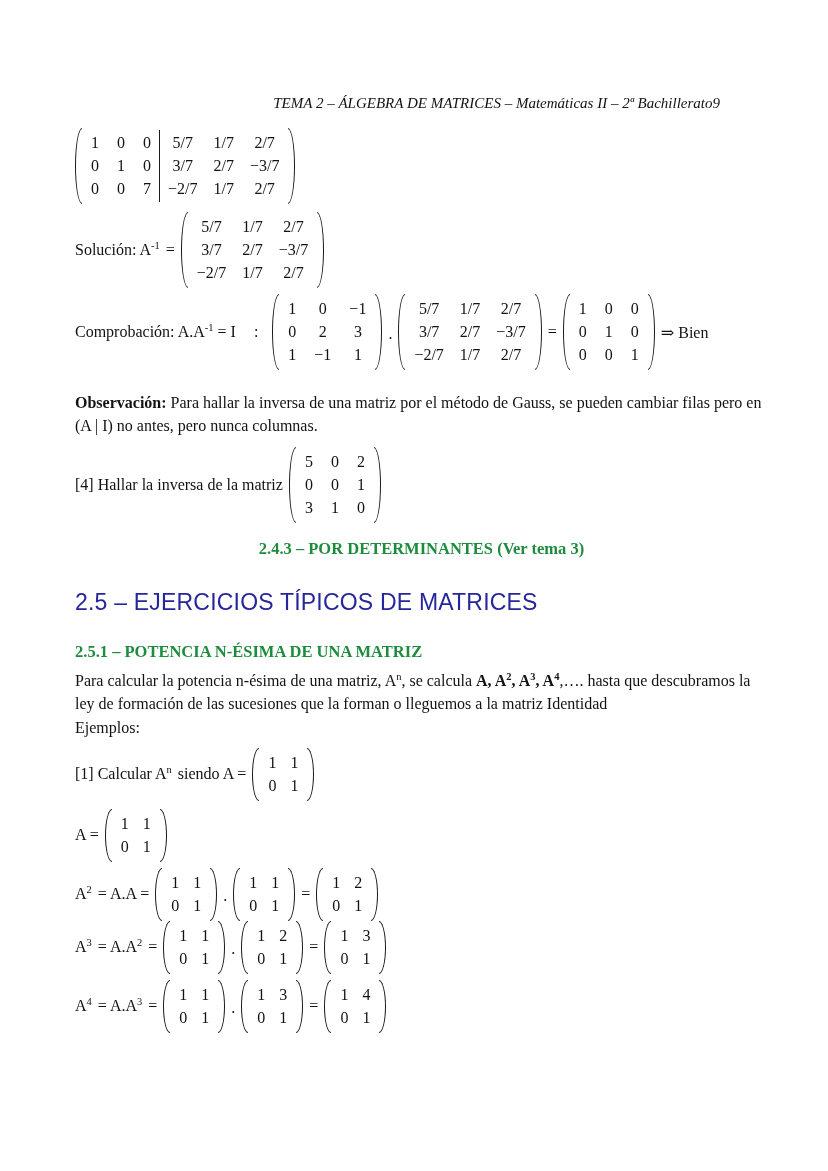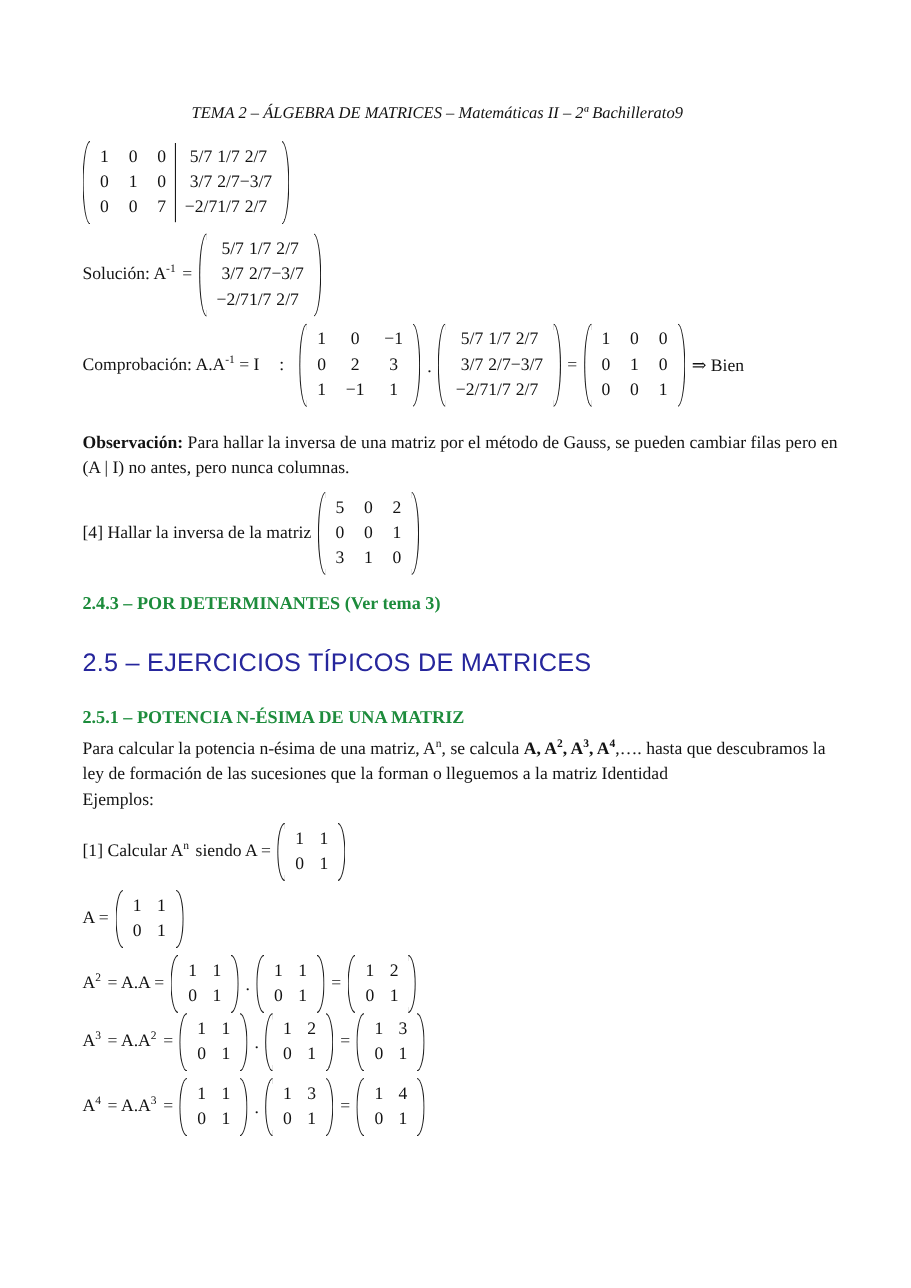--- a/index.html
+++ b/index.html
@@ -15,21 +15,21 @@
     background:#ffffff;
     font-family:"Liberation Serif","DejaVu Serif",serif;
     color:var(--body-text);
     font-size:16px;
     overflow:hidden;
   }
   .content{padding:95px 60px 0 75px;}
 
   
   .header{
-    display:flex;justify-content:center;align-items:baseline;
+    display:flex;justify-content:flex-end;align-items:baseline;
     font-style:italic;font-size:15px;
   }
   .header .hp{padding-right:48px;}
 
   
   .eq{display:flex;align-items:center;gap:6px;flex-wrap:nowrap;}
 
   
   .matrix{display:inline-flex;align-items:stretch;}
   .par{width:7px;flex:none;}
@@ -42,37 +42,37 @@
     border-right:1.4px solid #1a1a1a;border-top:1.4px solid #1a1a1a;border-bottom:1.4px solid #1a1a1a;
     border-radius:0 100% 100% 0 / 0 50% 50% 0;
     margin-left:1px;
   }
   .cells{
     display:grid;align-content:center;
     column-gap:18px;row-gap:1px;
     padding:4px 8px;
     line-height:22px;text-align:center;
   }
-  .cells.frac{column-gap:0;}
+  .cells.frac{column-gap:16px;}
   .cells.two{column-gap:14px;}
   .vdiv{width:0;border-left:1.2px solid #1a1a1a;align-self:stretch;margin:2px 0;}
 
   sup{font-size:10.5px;line-height:0;}
 
   .dot{align-self:center;margin:4px 0 0 0;}
   .eqs{align-self:center;}
   .arrow{font-size:16px;white-space:nowrap;}
 
   
   .mt-gauss{margin-top:16px;}
   .mt-sol{margin-top:8px;}
   .mt-check{margin-top:6px;}
   .obs{margin-top:22px;max-width:694px;line-height:1.42;}
   .mt-ej4{margin-top:10px;}
-  .h243{margin-top:16px;color:var(--heading-green);font-weight:bold;font-size:16.5px;}
+  .h243{margin-top:16px;color:var(--heading-green);font-weight:bold;font-size:16.5px;text-align:center;}
   .h25{
     margin-top:30px;color:var(--heading-blue);font-weight:normal;font-size:23px;
     font-family:"Liberation Sans","DejaVu Sans",sans-serif;letter-spacing:.2px;
   }
   .h251{margin-top:26px;color:var(--heading-green);font-weight:bold;font-size:16.5px;}
   .intro{margin-top:8px;max-width:694px;line-height:1.4;}
   .intro .ejemplos{margin-top:2px;}
   .mt-ex1{margin-top:8px;}
   .mt-pa{margin-top:8px;}
   .mt-pa2{margin-top:6px;}

